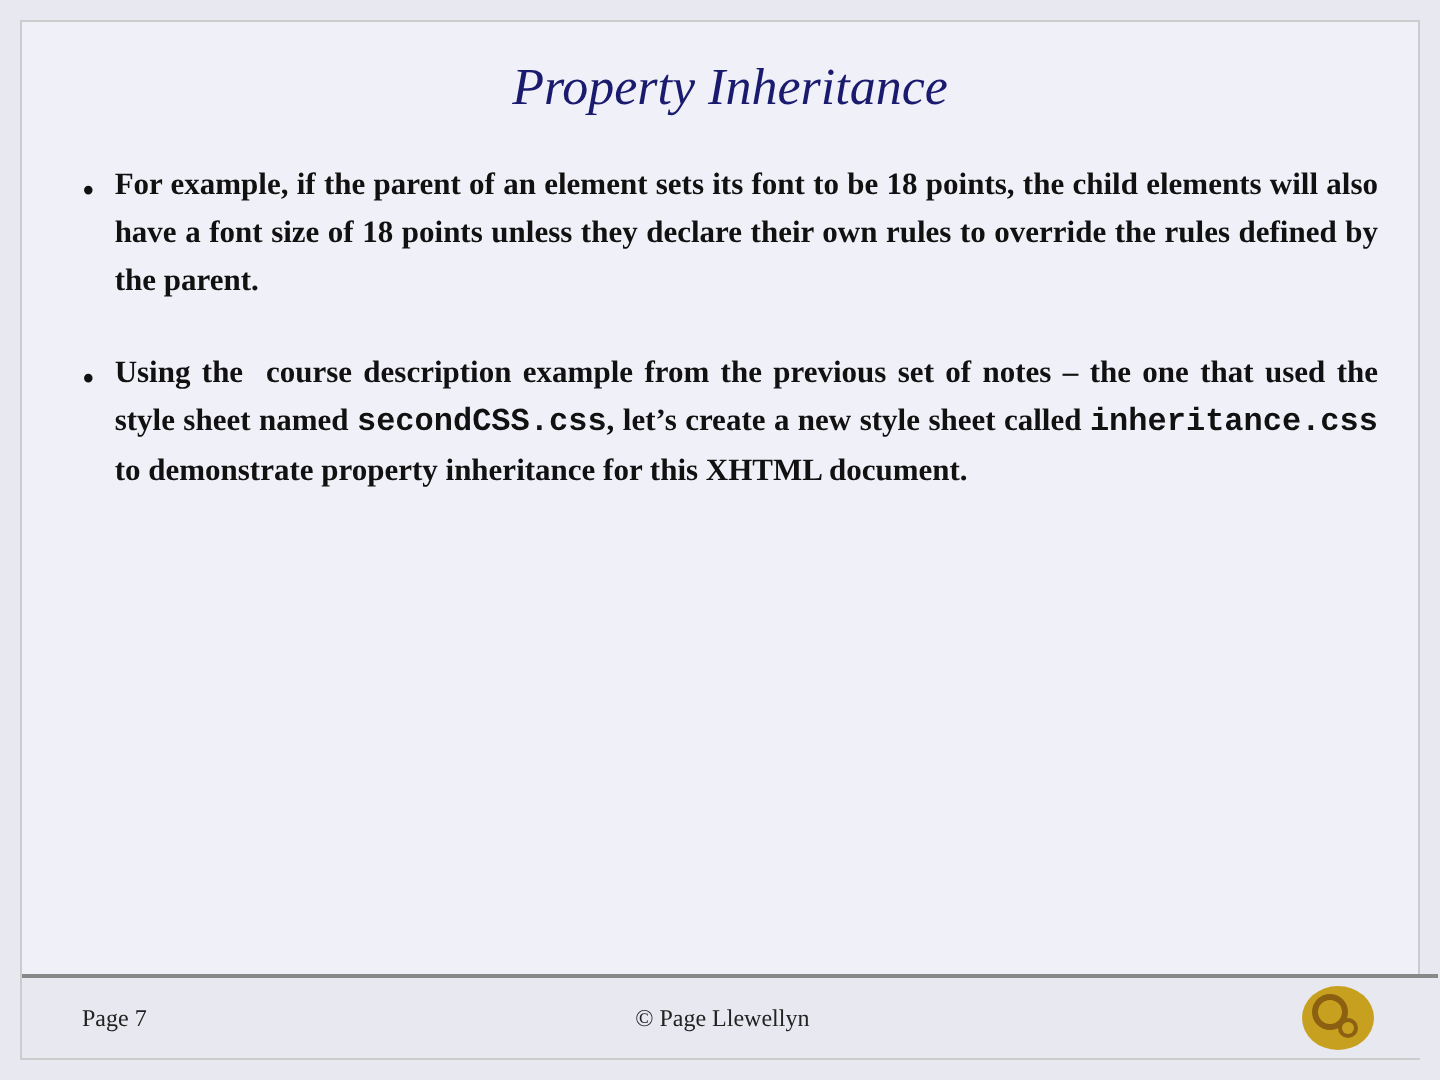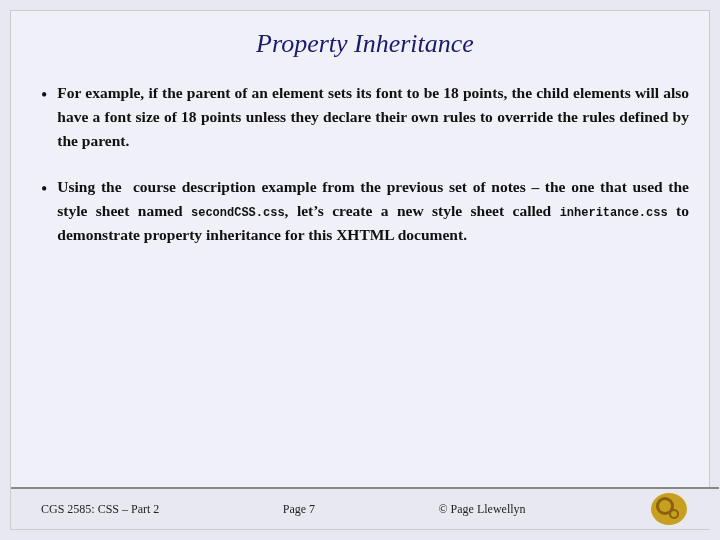--- a/index.html
+++ b/index.html
@@ -54,21 +54,21 @@
       flex-shrink: 0;
     }
 
     .bullet-text {
       text-align: justify;
       font-weight: bold;
     }
 
     .monospace {
       font-family: 'Courier New', Courier, monospace;
-      font-size: 12px;
+      font-size: 16px;
     }
 
     .slide-footer {
       height: 42px;
       border-top: 2px solid #888;
       display: flex;
       align-items: center;
       justify-content: space-between;
       padding: 0 8px;
       font-size: 12px;
@@ -108,21 +108,20 @@
 
     <div class="bullet-item">
       <span class="bullet-dot">•</span>
       <span class="bullet-text">
         Using the &nbsp;course description example from the previous set of notes – the one that used the style sheet named <span class="monospace">secondCSS.css</span>, let’s create a new style sheet called <span class="monospace">inheritance.css</span> to demonstrate property inheritance for this XHTML document.
       </span>
     </div>
   </div>
 
   <div class="slide-footer">
-    <span>CGS 2585: CSS – Part 2</span>
     <span>Page 7</span>
     <span>© Page Llewellyn</span>
     <div class="footer-logo">
       <svg class="logo-svg" viewBox="0 0 38 34" xmlns="http://www.w3.org/2000/svg">
         <ellipse cx="19" cy="17" rx="18" ry="16" fill="#c8a020"></ellipse>
         <ellipse cx="15" cy="14" rx="9" ry="9" fill="#8B6010"></ellipse>
         <ellipse cx="15" cy="14" rx="6" ry="6" fill="#c8a020"></ellipse>
         <circle cx="24" cy="22" r="5" fill="#8B6010"></circle>
         <circle cx="24" cy="22" r="3" fill="#c8a020"></circle>
       </svg>

